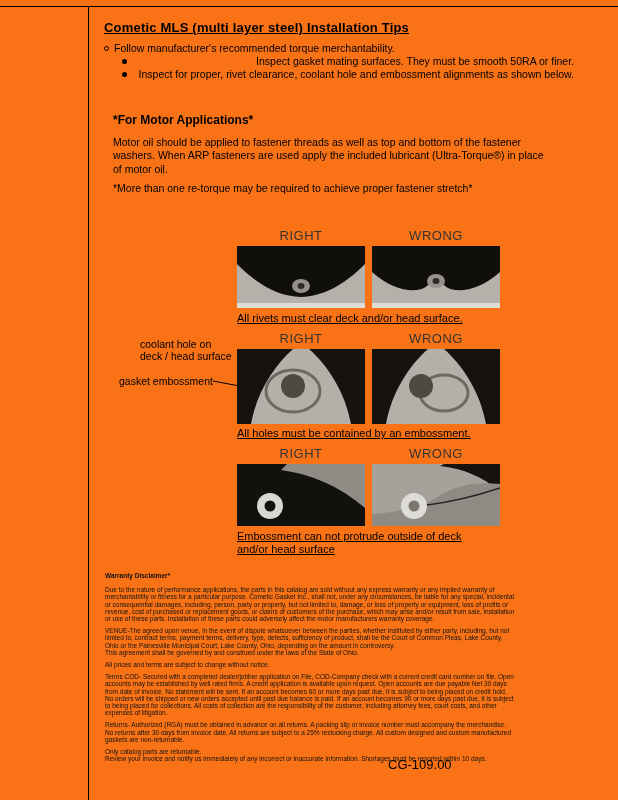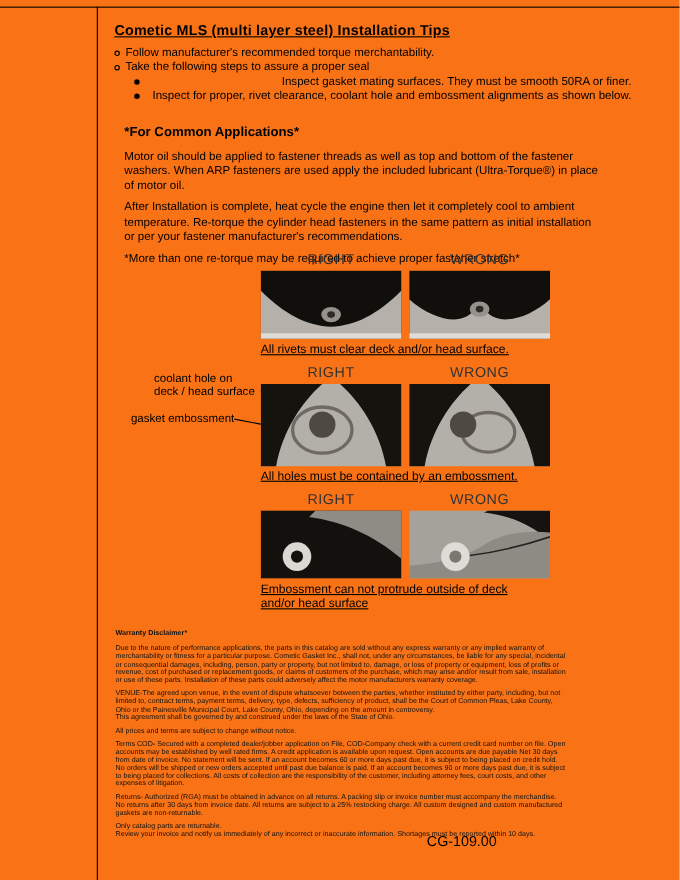--- a/index.html
+++ b/index.html
@@ -59,38 +59,33 @@
   <div class="rule-top"></div>
   <div class="rule-left"></div>
 
   <div class="title">Cometic MLS (multi layer steel) Installation Tips</div>
 
   <div class="tips">
     <div class="tip">
       <span class="bullet open"></span>
       <span>Follow manufacturer's recommended torque merchantability.</span>
     </div>
-    <div class="tip">
-      <span class="bullet open"></span>
-      <span>Take the following steps to assure a proper seal</span>
-    </div>
     <div class="tip sub">
       <span class="bullet filled"></span>
       <span>Inspect gasket mating surfaces.  They must be smooth 50RA or finer.</span>
     </div>
     <div class="tip sub">
       <span class="bullet filled"></span>
       <span>Inspect for proper, rivet clearance, coolant hole and embossment alignments as shown below.</span>
     </div>
   </div>
 
   <div class="diesel">
-    <div class="diesel-heading">*For Common Applications*</div>
+    <div class="diesel-heading">*For Motor Applications*</div>
     <p>Motor oil should be applied to fastener threads as well as top and bottom of the fastener washers. When ARP fasteners are used apply the included lubricant (Ultra-Torque®) in place of motor oil.</p>
-    <p>After Installation is complete, heat cycle the engine then let it completely cool to ambient temperature. Re-torque the cylinder head fasteners in the same pattern as initial installation or per your fastener manufacturer's recommendations.</p>
     <p>*More than one re-torque may be required to achieve proper fastener stretch*</p>
   </div>
 
   <div class="fig fig1">
     <div class="fig-label right">RIGHT</div>
     <div class="fig-label wrong">WRONG</div>
     <div class="panel left">
       <svg viewBox="0 0 128 62" width="128" height="62">
         <rect width="128" height="62" fill="#100f0c"></rect>
         <path d="M0,62 L0,18 C22,40 42,50 64,51 C86,50 106,40 128,18 L128,62 Z" fill="#b5b1aa"></path>

